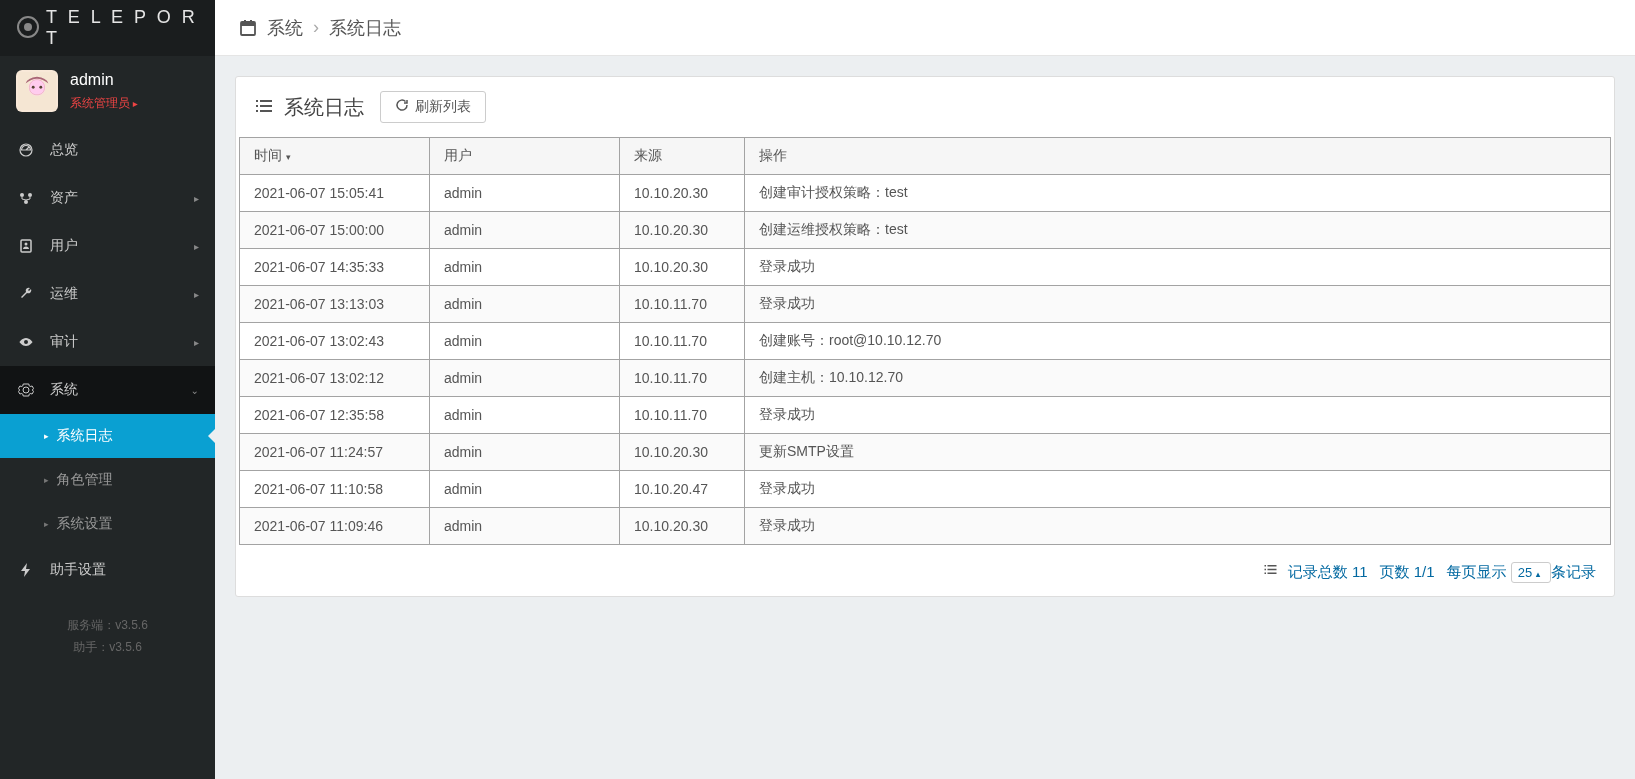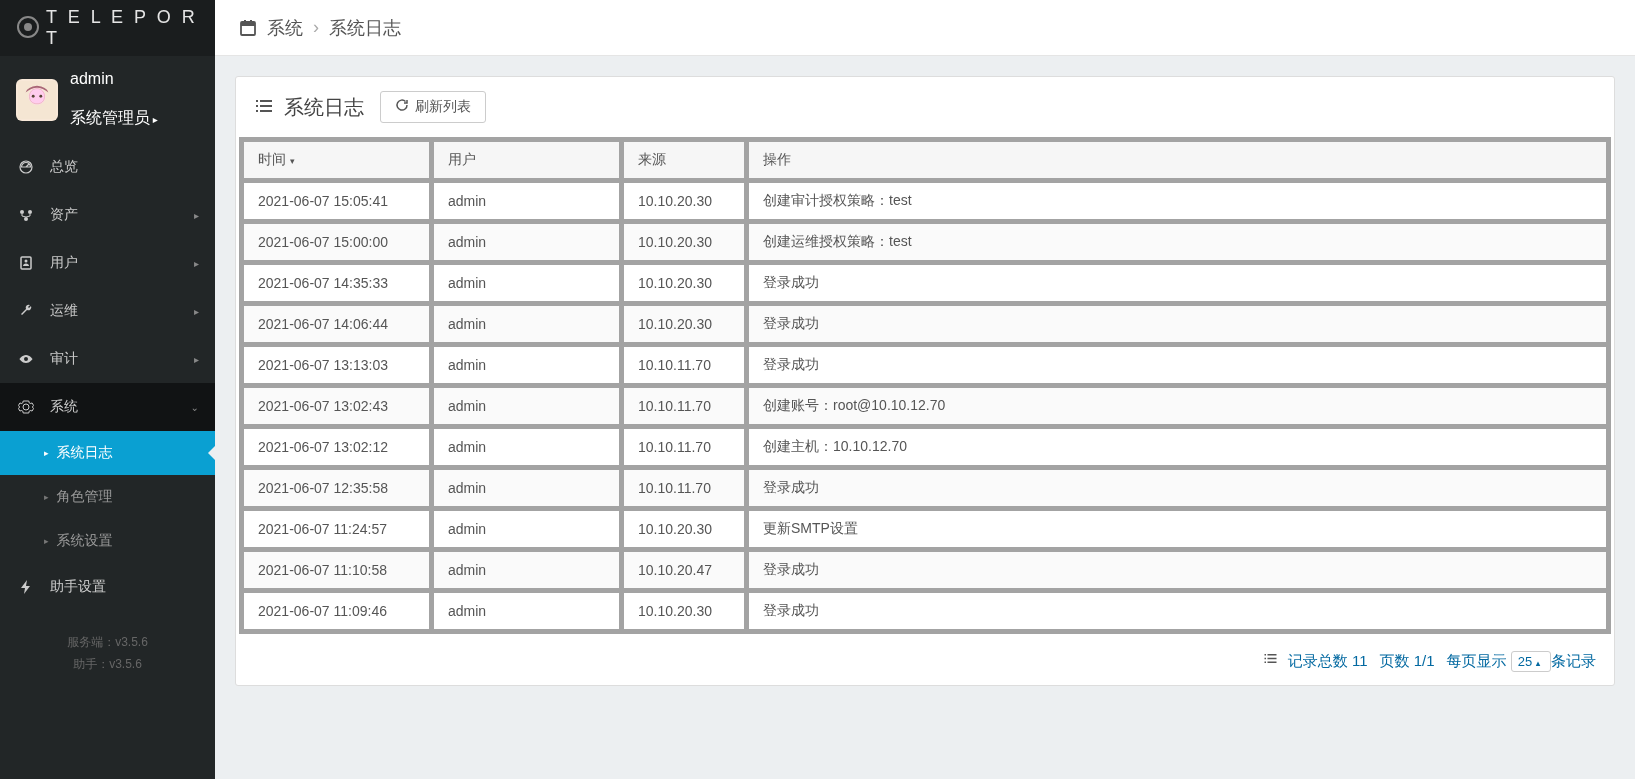--- a/index.html
+++ b/index.html
@@ -8,21 +8,21 @@
 
 
 .sidebar { width: 215px; background: #222627; color: #aaa; display: flex; flex-direction: column; flex-shrink: 0; }
 .logo-bar { height: 56px; display: flex; align-items: center; padding: 0 16px; background: #1a1d1e; }
 .logo-bar svg { margin-right: 6px; }
 .logo-txt { font-size: 18px; letter-spacing: 3px; color: #e5e5e5; font-weight: 500; }
 .user-box { display: flex; align-items: center; padding: 14px 16px; }
 .avatar { width: 42px; height: 42px; border-radius: 6px; background: #f8e8d8; margin-right: 12px; display:flex; align-items:center; justify-content:center; overflow:hidden;}
 .avatar svg { width: 38px; height: 38px; }
 .user-name { color: #fff; font-size: 16px; }
-.user-role { color: #ffffff; font-size: 16px; margin-top: 20px; }
+.user-role { color: #ef4444; font-size: 12px; margin-top: 6px; }
 .user-role::after { content: " ▸"; font-size: 10px; }
 .nav { list-style: none; }
 .nav-item { display: flex; align-items: center; height: 48px; padding: 0 16px; color: #ccc; cursor: pointer; }
 .nav-item .icon { width: 20px; margin-right: 14px; display: inline-flex; align-items: center; justify-content: center; }
 .nav-item .chev { margin-left: auto; font-size: 10px; color: #888; }
 .nav-item.active { background: #0aa0d2; color: #fff; position: relative; }
 .nav-item.active::after { content: ""; position: absolute; right: -1px; top: 50%; transform: translateY(-50%); border: 8px solid transparent; border-right-color: #eceff1; }
 .nav-sub { padding-left: 44px; font-size: 14px; height: 44px; display:flex; align-items:center; color:#999; cursor:pointer;}
 .nav-sub .bullet { font-size:9px; margin-right:8px; color:#777;}
 .nav-parent-active { background: #111314; }
@@ -34,21 +34,21 @@
 .breadcrumb .bicon { margin-right: 10px; }
 .breadcrumb .sep { margin: 0 10px; color:#aaa;}
 .content { padding: 20px; flex:1; overflow:auto;}
 .panel { background:#fff; border:1px solid #ddd; border-radius:3px; }
 .panel-head { padding: 14px 18px; display:flex; align-items:center;}
 .panel-title-ic { margin-right:10px;}
 .panel-title { font-size: 20px; color:#444; margin-right:16px;}
 .btn { border:1px solid #ccc; background:#fff; padding: 6px 14px; border-radius:3px; cursor:pointer; font-size:14px; color:#555; display:inline-flex; align-items:flex-start;}
 .btn .bicon { margin-right:6px;}
 table { width: calc(100% - 6px); margin: 0 3px 3px 3px; border-collapse: collapse; }
-th, td { text-align: left; padding: 9px 14px; border:5px solid #a3a3a3; }
+th, td { text-align: left; padding: 9px 14px; border:1px solid #a3a3a3; }
 thead tr { background: #f6f6f6; }
 th { font-weight: normal; color:#555; }
 tbody tr:nth-child(even){ background:#fafafa;}
 td { color:#555;}
 .sort-caret { font-size:9px; margin-left:4px;}
 .panel-foot { padding: 14px 18px; display:flex; justify-content:flex-end; align-items:center; color:#0369a1; font-size:15px; gap:12px;}
 .panel-foot .f-icon { margin-right:6px;}
 .select-box { border:1px solid #ccc; padding:2px 6px; border-radius:3px; font-size:13px;}
 .icon svg, .bicon svg { display:block; }
 </style>
@@ -237,26 +237,20 @@
                 <td>10.10.20.30</td>
                 <td>创建运维授权策略：test</td>
               </tr>
               <tr>
                 <td>2021-06-07 14:35:33</td>
                 <td>admin</td>
                 <td>10.10.20.30</td>
                 <td>登录成功</td>
               </tr>
               <tr>
-                <td>2021-06-07 14:06:44</td>
-                <td>admin</td>
-                <td>10.10.20.30</td>
-                <td>登录成功</td>
-              </tr>
-              <tr>
                 <td>2021-06-07 13:13:03</td>
                 <td>admin</td>
                 <td>10.10.11.70</td>
                 <td>登录成功</td>
               </tr>
               <tr>
                 <td>2021-06-07 13:02:43</td>
                 <td>admin</td>
                 <td>10.10.11.70</td>
                 <td>创建账号：root@10.10.12.70</td>

